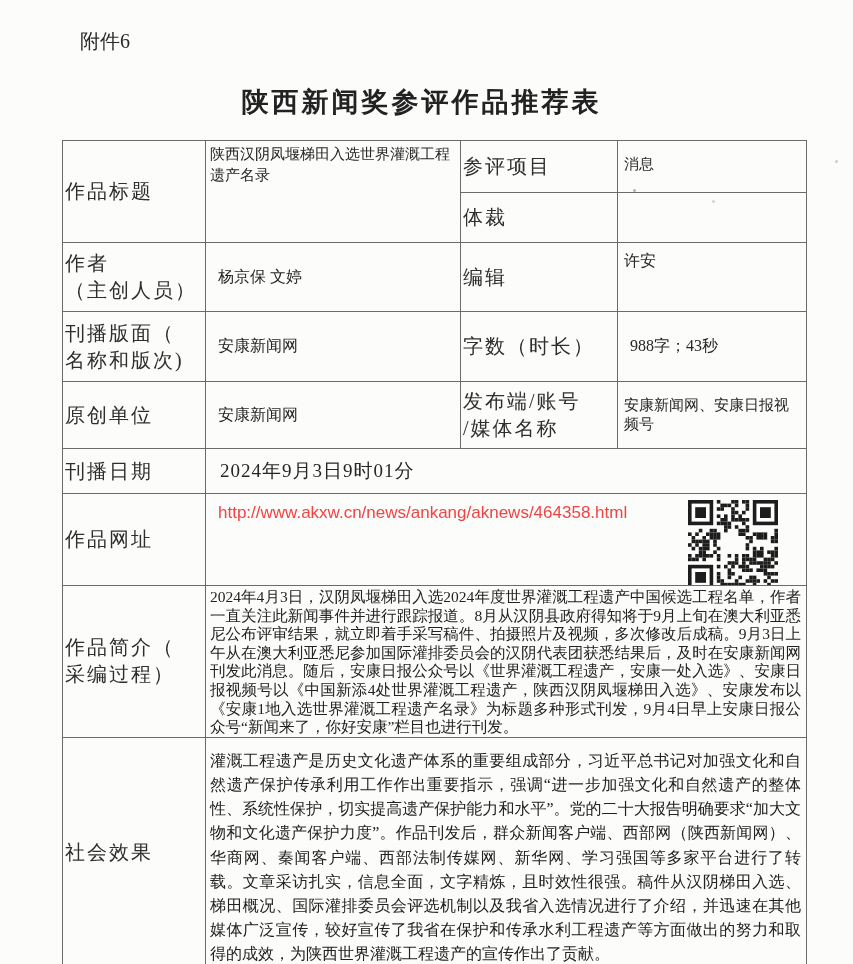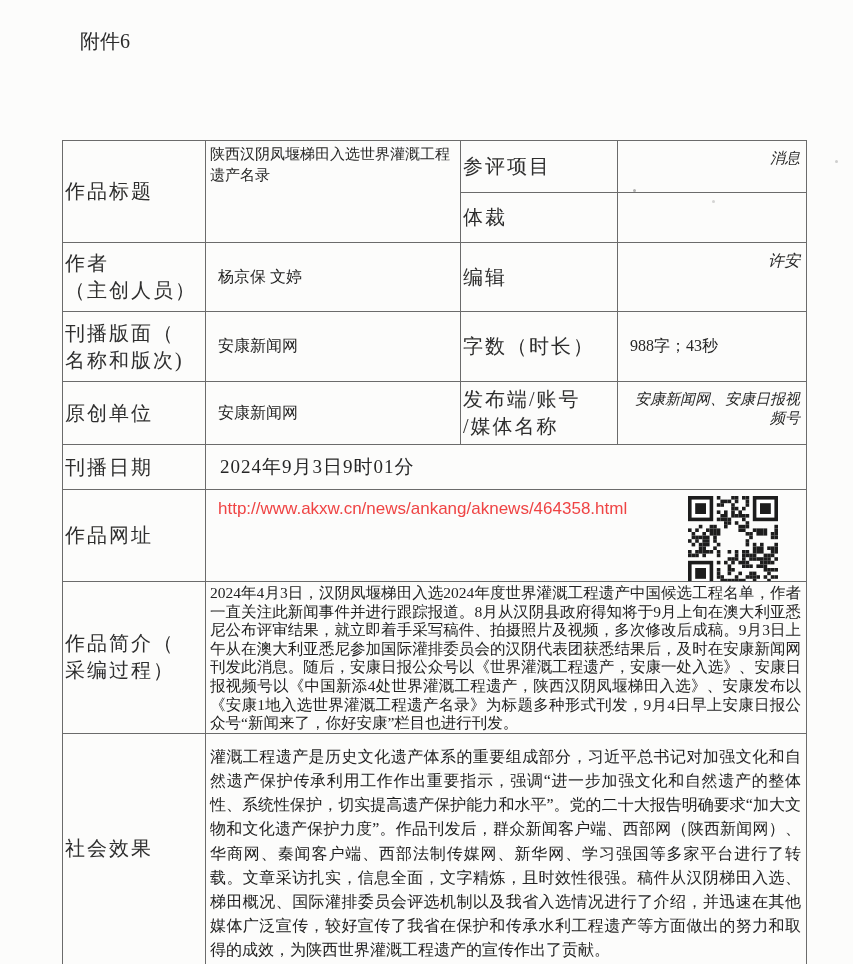--- a/index.html
+++ b/index.html
@@ -16,21 +16,21 @@
   table.form {
     position:absolute; left:62px; top:140px; width:744px;
     border-collapse:collapse; table-layout:fixed;
   }
   td { border:1px solid #6b6b6b; overflow:hidden; padding:0; }
   .lbl {
     vertical-align:middle; font-size:20px;
     letter-spacing:2px; color:#2e2e2e; padding:2px;
   }
   .preline { white-space:pre-line; }
-  .v-top  { vertical-align:top; text-align:right; padding:8px 6px; font-size:15px;font-style:italic; }
+  .v-top  { vertical-align:top; text-align:left; padding:14px 6px; font-size:15px; }
   .v-mid  { vertical-align:middle; text-align:left; padding:2px 6px 2px 12px; font-size:16px; }
   .titleval { vertical-align:top; text-align:left; padding:3px 4px; font-size:15px; line-height:21px; }
   .dateval { vertical-align:middle; font-size:19px; padding-left:14px; letter-spacing:1px; }
   .urlcell { position:relative; vertical-align:top; padding:9px 6px 0 12px; }
   .urltext { font-family:"Liberation Sans", sans-serif; font-size:17px; color:#ef4444; }
   .qr-box { position:absolute; top:6px; right:28px; width:90px; height:90px; }
   .longtext1 {
     vertical-align:top; text-align:justify; padding:2px 5px 0 4px;
     font-size:15.5px; line-height:18.6px; color:#222;
   }
@@ -39,20 +39,21 @@
     font-size:16px; line-height:24.2px; color:#222;
   }
   .speck { position:absolute; width:3px; height:3px; background:#8a8a8a; border-radius:50%; opacity:.65; }
 </style>
 </head>
 <body>
 
 <div class="page">
 
   <div class="attachment">附件6</div>
+  <div class="doc-title">陕西新闻奖参评作品推荐表</div>
 
   <table class="form">
     <colgroup>
       <col style="width:143px">
         <col style="width:255px">
         <col style="width:157px">
         <col style="width:189px">
     </colgroup>
     <tbody>
         <tr>

